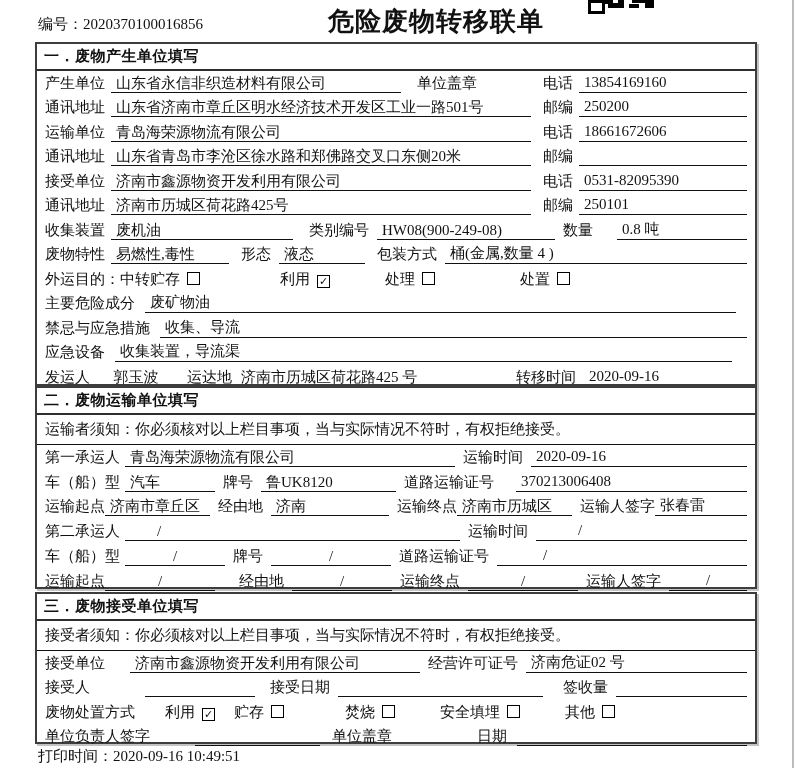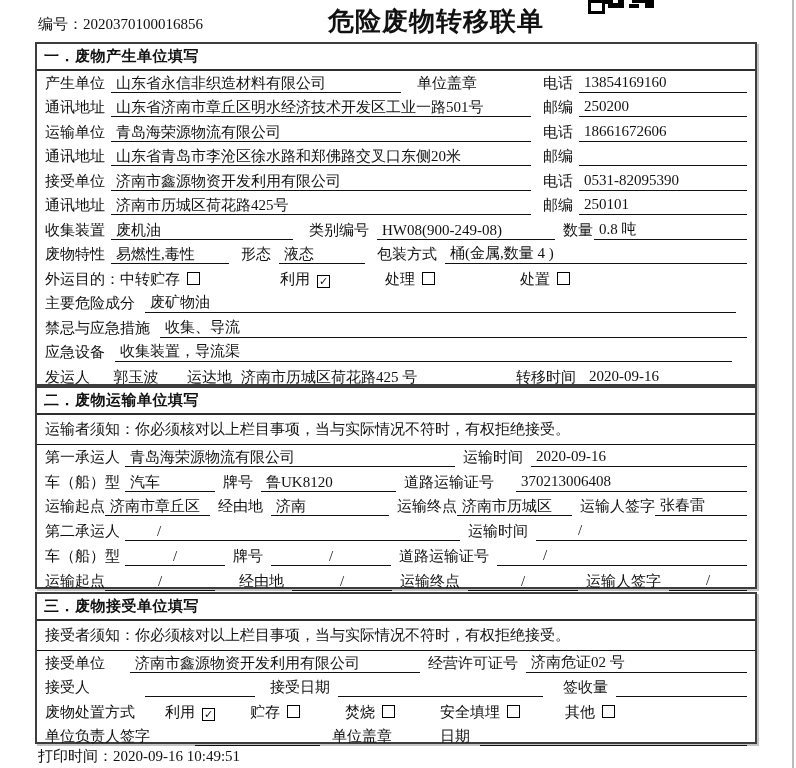--- a/index.html
+++ b/index.html
@@ -112,21 +112,21 @@
         <span class="uf">250101</span>
       </span>
   </div>
 
   <div class="r">
     <span class="l" style="width:66px">收集装置</span>
     <span class="u" style="width:182px">废机油</span>
     <span class="l" style="margin-left:16px">类别编号</span>
     <span class="u" style="width:178px;margin-left:8px">HW08(900-249-08)</span>
     <span class="l" style="margin-left:8px">数量</span>
-    <span class="uf" style="margin-left:1px">0.8 吨</span>
+    <span class="uf" style="margin-left:24px">0.8 吨</span>
   </div>
 
   <div class="r">
     <span class="l" style="width:66px">废物特性</span>
     <span class="u" style="width:118px">易燃性,毒性</span>
     <span class="l" style="margin-left:12px">形态</span>
     <span class="u" style="width:86px;margin-left:8px">液态</span>
     <span class="l" style="margin-left:12px">包装方式</span>
     <span class="uf" style="margin-left:8px">桶(金属,数量 4 )</span>
   </div>
@@ -239,28 +239,28 @@
     <span class="u" style="width:110px"></span>
     <span class="l" style="margin-left:15px">接受日期</span>
     <span class="u" style="width:205px;margin-left:8px"></span>
     <span class="l" style="margin-left:20px">签收量</span>
     <span class="uf" style="margin-left:8px"></span>
   </div>
 
   <div class="r">
     <span class="l">废物处置方式</span>
     <span class="cba" style="left:128px"><span>利用</span><span class="bx">✓</span></span>
-    <span class="cba" style="left:213px"><span>贮存</span><span class="bx"></span></span>
+    <span class="cba" style="left:197px"><span>贮存</span><span class="bx"></span></span>
     <span class="cba" style="left:308px"><span>焚烧</span><span class="bx"></span></span>
     <span class="cba" style="left:403px"><span>安全填埋</span><span class="bx"></span></span>
     <span class="cba" style="left:528px"><span>其他</span><span class="bx"></span></span>
   </div>
 
   <div class="r">
     <span class="l" style="width:150px">单位负责人签字</span>
     <span class="u" style="width:125px"></span>
     <span class="l" style="margin-left:12px">单位盖章</span>
-    <span class="l" style="margin-left:48px">日期</span>
+    <span class="l" style="margin-left:85px">日期</span>
     <span class="uf" style="margin-left:10px"></span>
   </div>
 </div>
 
 <div class="print"><span>打印时间：</span><span>2020-09-16 10:49:51</span></div>
 
 </body></html>

